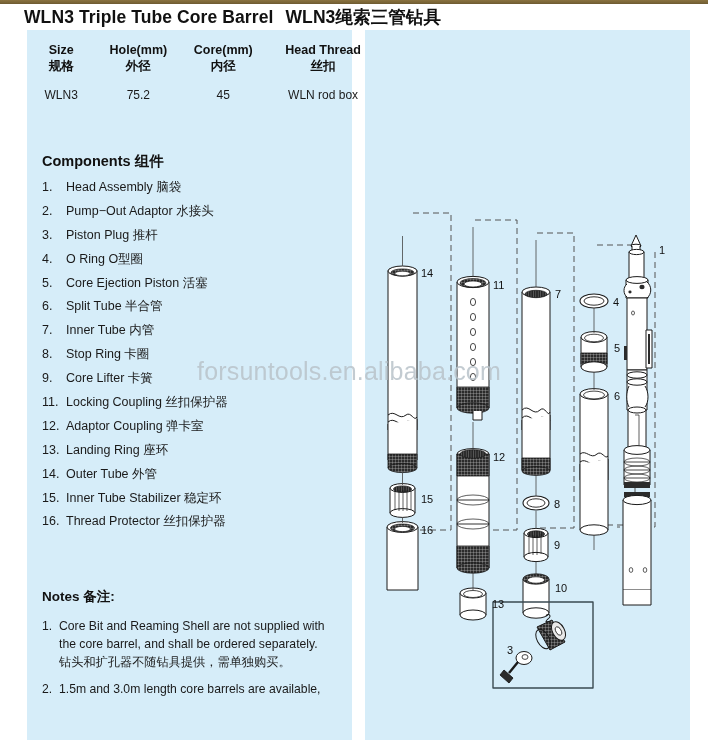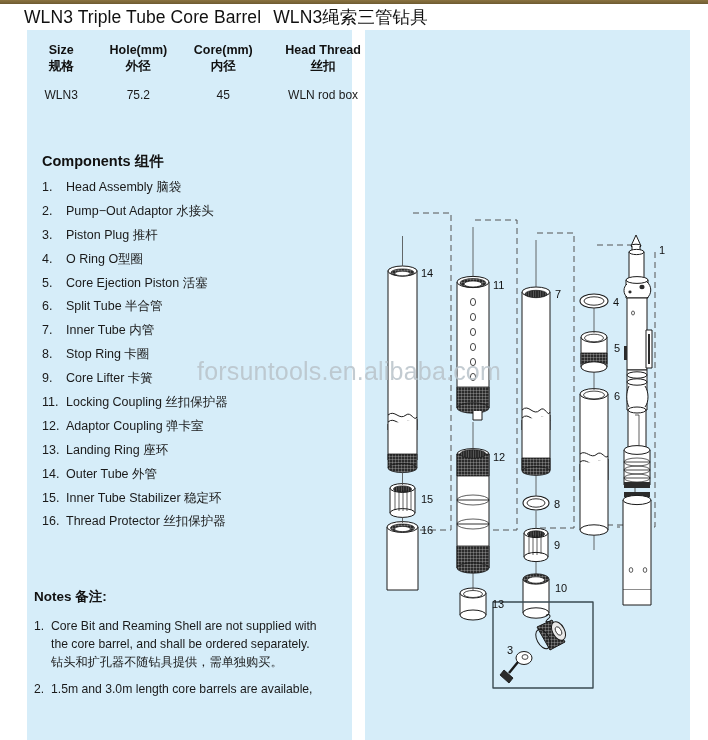--- a/index.html
+++ b/index.html
@@ -24,21 +24,21 @@
     height: 4px;
     background: linear-gradient(to bottom, #8a7240 0%, #7a6537 60%, #6d5a31 100%);
   }
 
   
   #page-title {
     position: absolute;
     left: 24px;
     top: 5px;
     font-size: 17.5px;
-    font-weight: normal;
+    font-weight: bold;
     letter-spacing: 0.1px;
     white-space: nowrap;
     color: #111;
   }
   #page-title .cn { margin-left: 12px; }
 
   
   .panel {
     position: absolute;
     background: #d6edf9;
@@ -112,21 +112,21 @@
   .comp-num {
     width: 24px;
     flex: 0 0 24px;
     text-align: left;
   }
   .comp-label { flex: 1 1 auto; }
 
   
   #notes-section {
     position: absolute;
-    left: 34px;
+    left: 42px;
     top: 588px;
     width: 300px;
   }
   #notes-heading {
     font-size: 13.5px;
     font-weight: bold;
     margin: 0 0 12px 0;
     color: #111;
   }
   .note-item {

